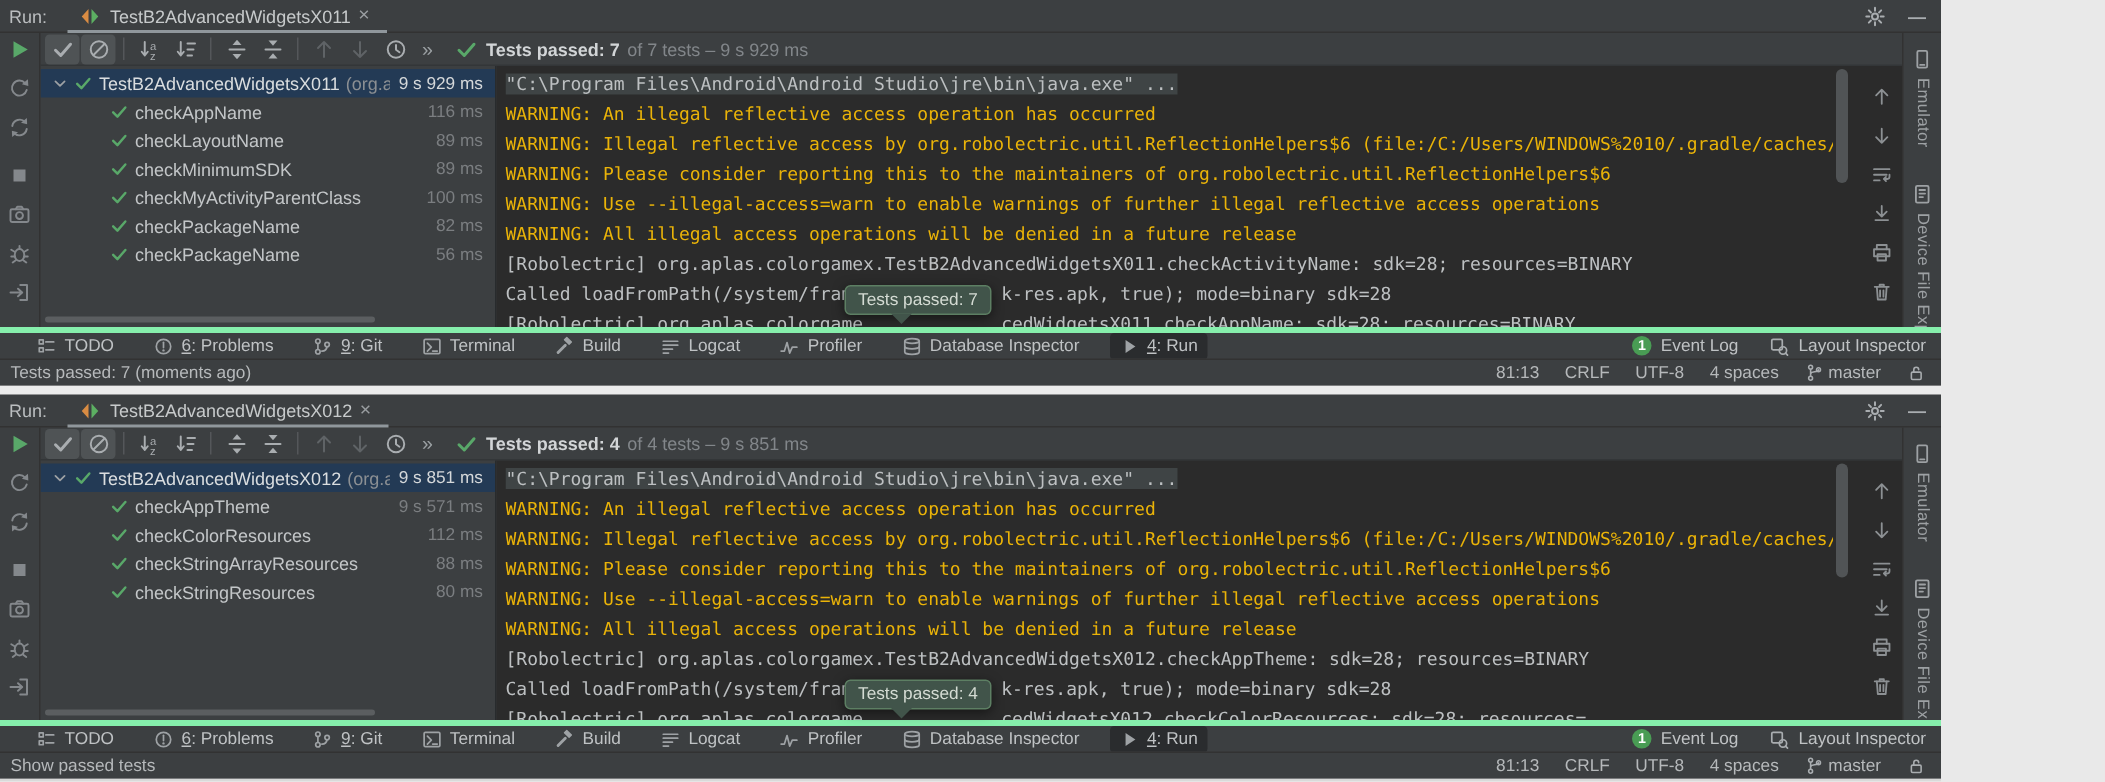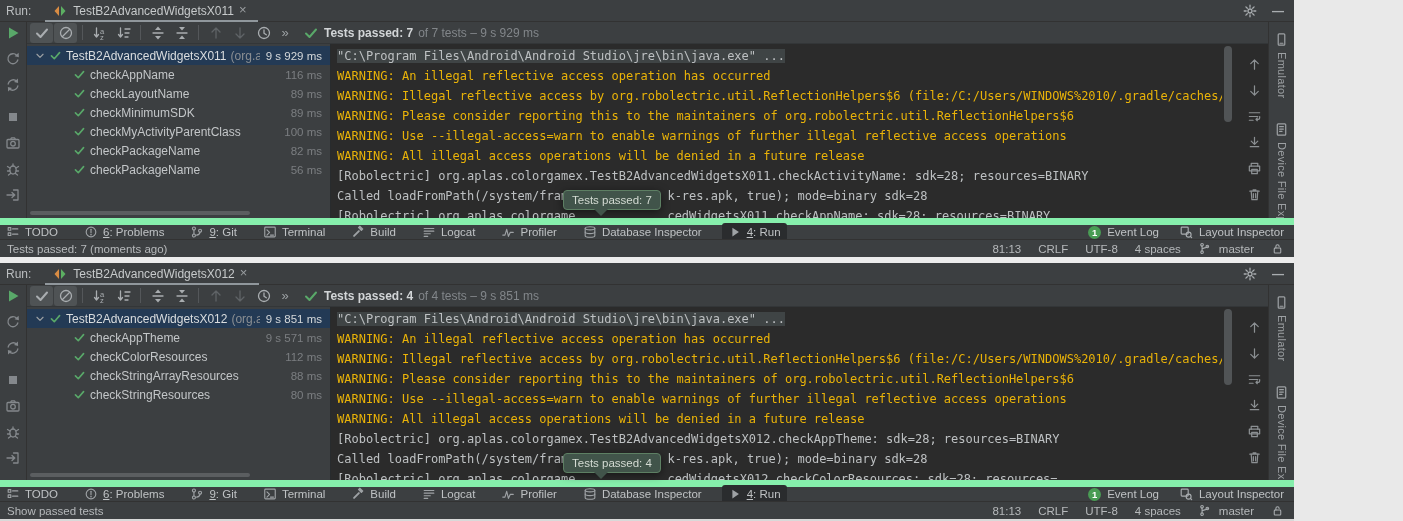--- a/index.html
+++ b/index.html
@@ -64,34 +64,34 @@
   .cgap{display:inline-block}
   .vthumb{position:absolute;right:36px;top:2px;width:8px;height:76px;background:#585c5e;border-radius:4px;opacity:.85}
   .gutter{position:absolute;right:3px;top:13px;width:22px;display:flex;flex-direction:column;align-items:center;gap:11px}
   .gutter .icon{width:15px;height:15px;color:#8c9093}
   
   .rightstrip{width:26px;flex:none;border-left:1px solid #323232;display:flex;flex-direction:column;align-items:center;gap:24px;padding-top:10px;overflow:hidden}
   .vitem{display:flex;flex-direction:column;align-items:center;gap:5px;color:#9da1a4}
   .vitem .icon{color:#9da1a4;width:15px;height:15px}
   .vtext{writing-mode:vertical-rl;font-size:11px;letter-spacing:.3px;white-space:nowrap}
   
-  .taskbar{height:21px;flex:none;display:flex;align-items:center;background:#3c3f41;border-top:7px solid #86efac;padding:0 10px 0 0;font-size:11.5px;color:#bfc2c4}
+  .taskbar{height:21px;flex:none;display:flex;align-items:center;background:#3c3f41;border-top:4px solid #86efac;padding:0 10px 0 18px;font-size:11.5px;color:#bfc2c4}
   .titems{display:flex;align-items:center;gap:14px}
   .titem{display:flex;align-items:center;gap:5px;padding:2px 6px;border-radius:3px;white-space:nowrap}
   .titem.active{background:#2a2c2e}
   .titem .icon{width:14px;height:14px;color:#9ea2a5}
   .mn{text-decoration:underline}
   .tright{display:flex;align-items:center;gap:20px}
   .tr-item{display:flex;align-items:center;gap:6px;white-space:nowrap}
   .badge{width:13px;height:13px;border-radius:50%;background:#499c54;color:#fff;font-size:9.5px;font-weight:700;display:flex;align-items:center;justify-content:center}
   .tr-item .icon{width:14px;height:14px}
   
   .statusbar{height:18px;flex:none;display:flex;align-items:center;background:#3c3f41;border-top:1px solid #323232;padding:0 10px 0 7px;font-size:11.5px;color:#b6b9bb}
   .sright{display:flex;align-items:center;gap:17px;white-space:nowrap}
-  .s-branch{display:flex;align-items:center;gap:8px}
+  .s-branch{display:flex;align-items:center;gap:3px}
   .s-branch .icon,.s-lock{width:13px;height:13px;color:#a9adb0}
   
   .tooltip{position:absolute;left:563px;top:190px;z-index:10;background:#41544a;border:1px solid #5d7f63;border-radius:4px;color:#d4dbd3;font-size:11.5px;padding:3px 8px;white-space:nowrap;box-shadow:0 2px 8px rgba(0,0,0,.5)}
   .tooltip::after{content:"";position:absolute;left:30px;top:100%;border:7px solid transparent;border-top-color:#41544a}
 </style>
 </head>
 <body>
 
 <div class="stack">
   <div id="panels-container" style="display:contents">

